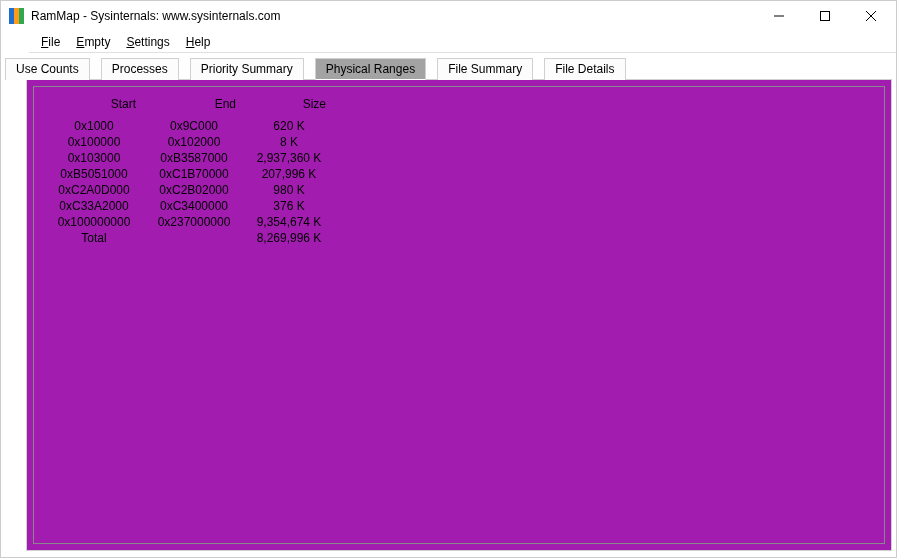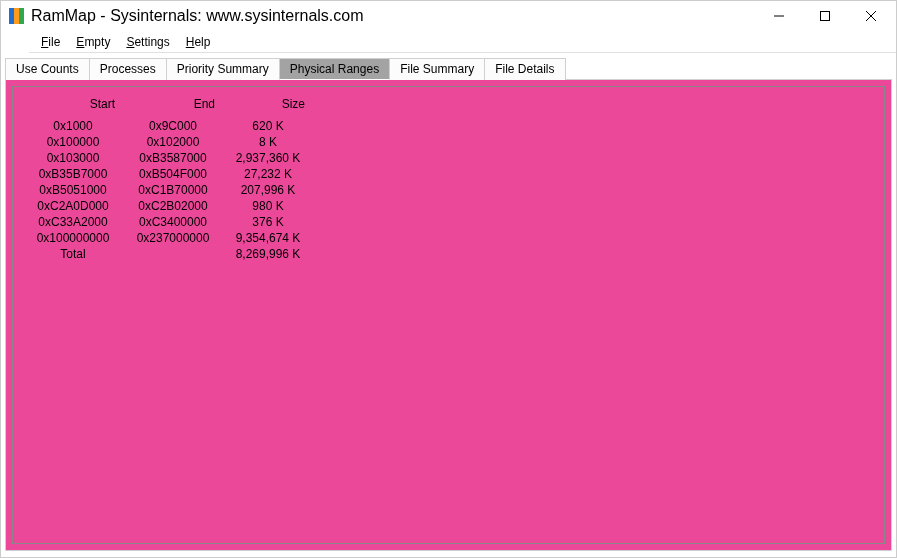--- a/index.html
+++ b/index.html
@@ -18,21 +18,21 @@
       height: 30px;
       padding: 0 2px 0 8px;
       background: #fff;
     }
     .titlebar .app-icon {
       width: 16px; height: 16px;
       margin-right: 6px;
       display: flex;
     }
     .titlebar .app-icon span { width: 5px; height: 16px; display: inline-block; }
-    .titlebar .title { flex: 1; font-size: 16px; }
+    .titlebar .title { flex: 1; font-size: 12px; }
     .win-controls { display: flex; }
     .win-btn {
       width: 46px; height: 30px;
       display: flex; align-items: center; justify-content: center;
       font-family: "Segoe UI Symbol", sans-serif;
       font-size: 10px;
       cursor: default;
     }
     .menubar {
       display: flex;
@@ -50,41 +50,43 @@
     .menu-item .ul { text-decoration: underline; }
     .client {
       padding: 4px;
       height: calc(100% - 52px);
     }
     .tabstrip {
       display: flex;
       position: relative;
       top: 1px;
       z-index: 2;
+      gap: 12px;
     }
     .tab {
       padding: 3px 10px;
       border: 1px solid #d0d0d0;
       border-bottom: none;
       background: #fcfcfc;
       font-size: 12px;
       margin-right: -1px;
       cursor: default;
       position: relative;
     }
     .tab.active {
       background: #a3a3a3;
       border-bottom: 1px solid #fff;
       z-index: 3;
     }
     .tabpanel {
       border: 1px solid #d0d0d0;
       height: calc(100% - 24px);
       padding: 6px;
-      background: #ec4899;
+      background: #a21caf;
+      margin-left: 21px;
     }
     .inner-frame {
       border: 1px solid #888;
       height: 100%;
       padding: 8px 10px;
       overflow: auto;
     }
     table.ranges {
       border-collapse: collapse;
       font-size: 12px;
@@ -170,25 +172,20 @@
               <td class="col-start">0x100000</td>
               <td class="col-end">0x102000</td>
               <td class="col-size">8 K</td>
             </tr>
             <tr>
               <td class="col-start">0x103000</td>
               <td class="col-end">0xB3587000</td>
               <td class="col-size">2,937,360 K</td>
             </tr>
             <tr>
-              <td class="col-start">0xB35B7000</td>
-              <td class="col-end">0xB504F000</td>
-              <td class="col-size">27,232 K</td>
-            </tr>
-            <tr>
               <td class="col-start">0xB5051000</td>
               <td class="col-end">0xC1B70000</td>
               <td class="col-size">207,996 K</td>
             </tr>
             <tr>
               <td class="col-start">0xC2A0D000</td>
               <td class="col-end">0xC2B02000</td>
               <td class="col-size">980 K</td>
             </tr>
             <tr>

